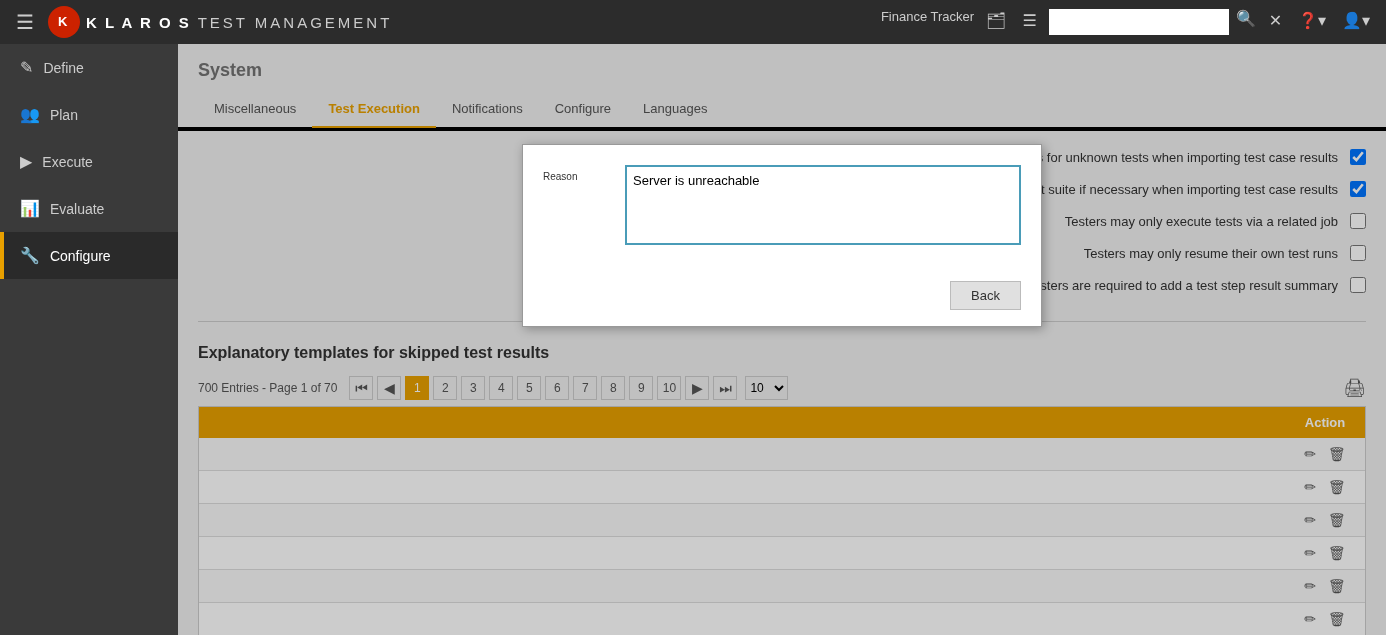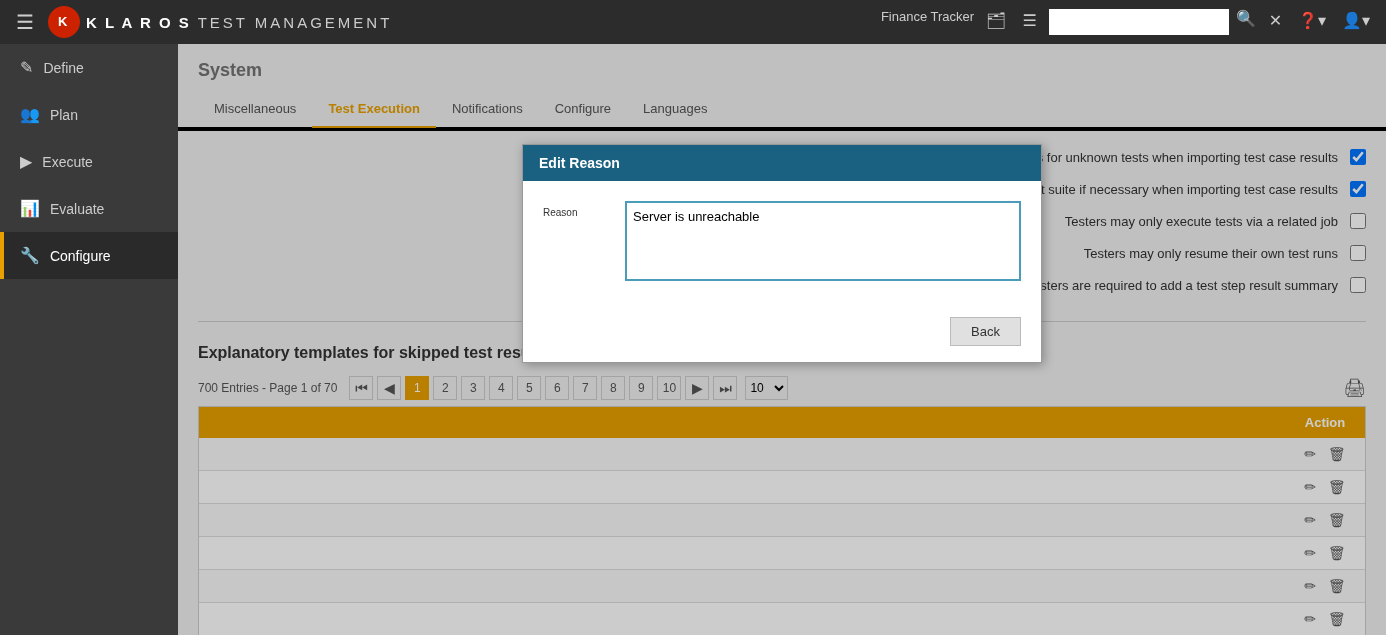--- a/index.html
+++ b/index.html
@@ -528,21 +528,20 @@
             <button class="action-btn">✏</button>
             <button class="action-btn">🗑</button>
           </div>
         </div>
 
       </div>
     </div>
 
     <div class="modal-overlay">
       <div class="modal">
-        <div class="modal-header">Edit Reason</div>
         <div class="modal-body">
           <div class="modal-field">
             <label class="modal-label">Reason</label>
             <textarea class="modal-textarea" style="">Server is unreachable</textarea>
           </div>
         </div>
         <div class="modal-footer">
           <button class="modal-back-btn">Back</button>
         </div>
       </div>

